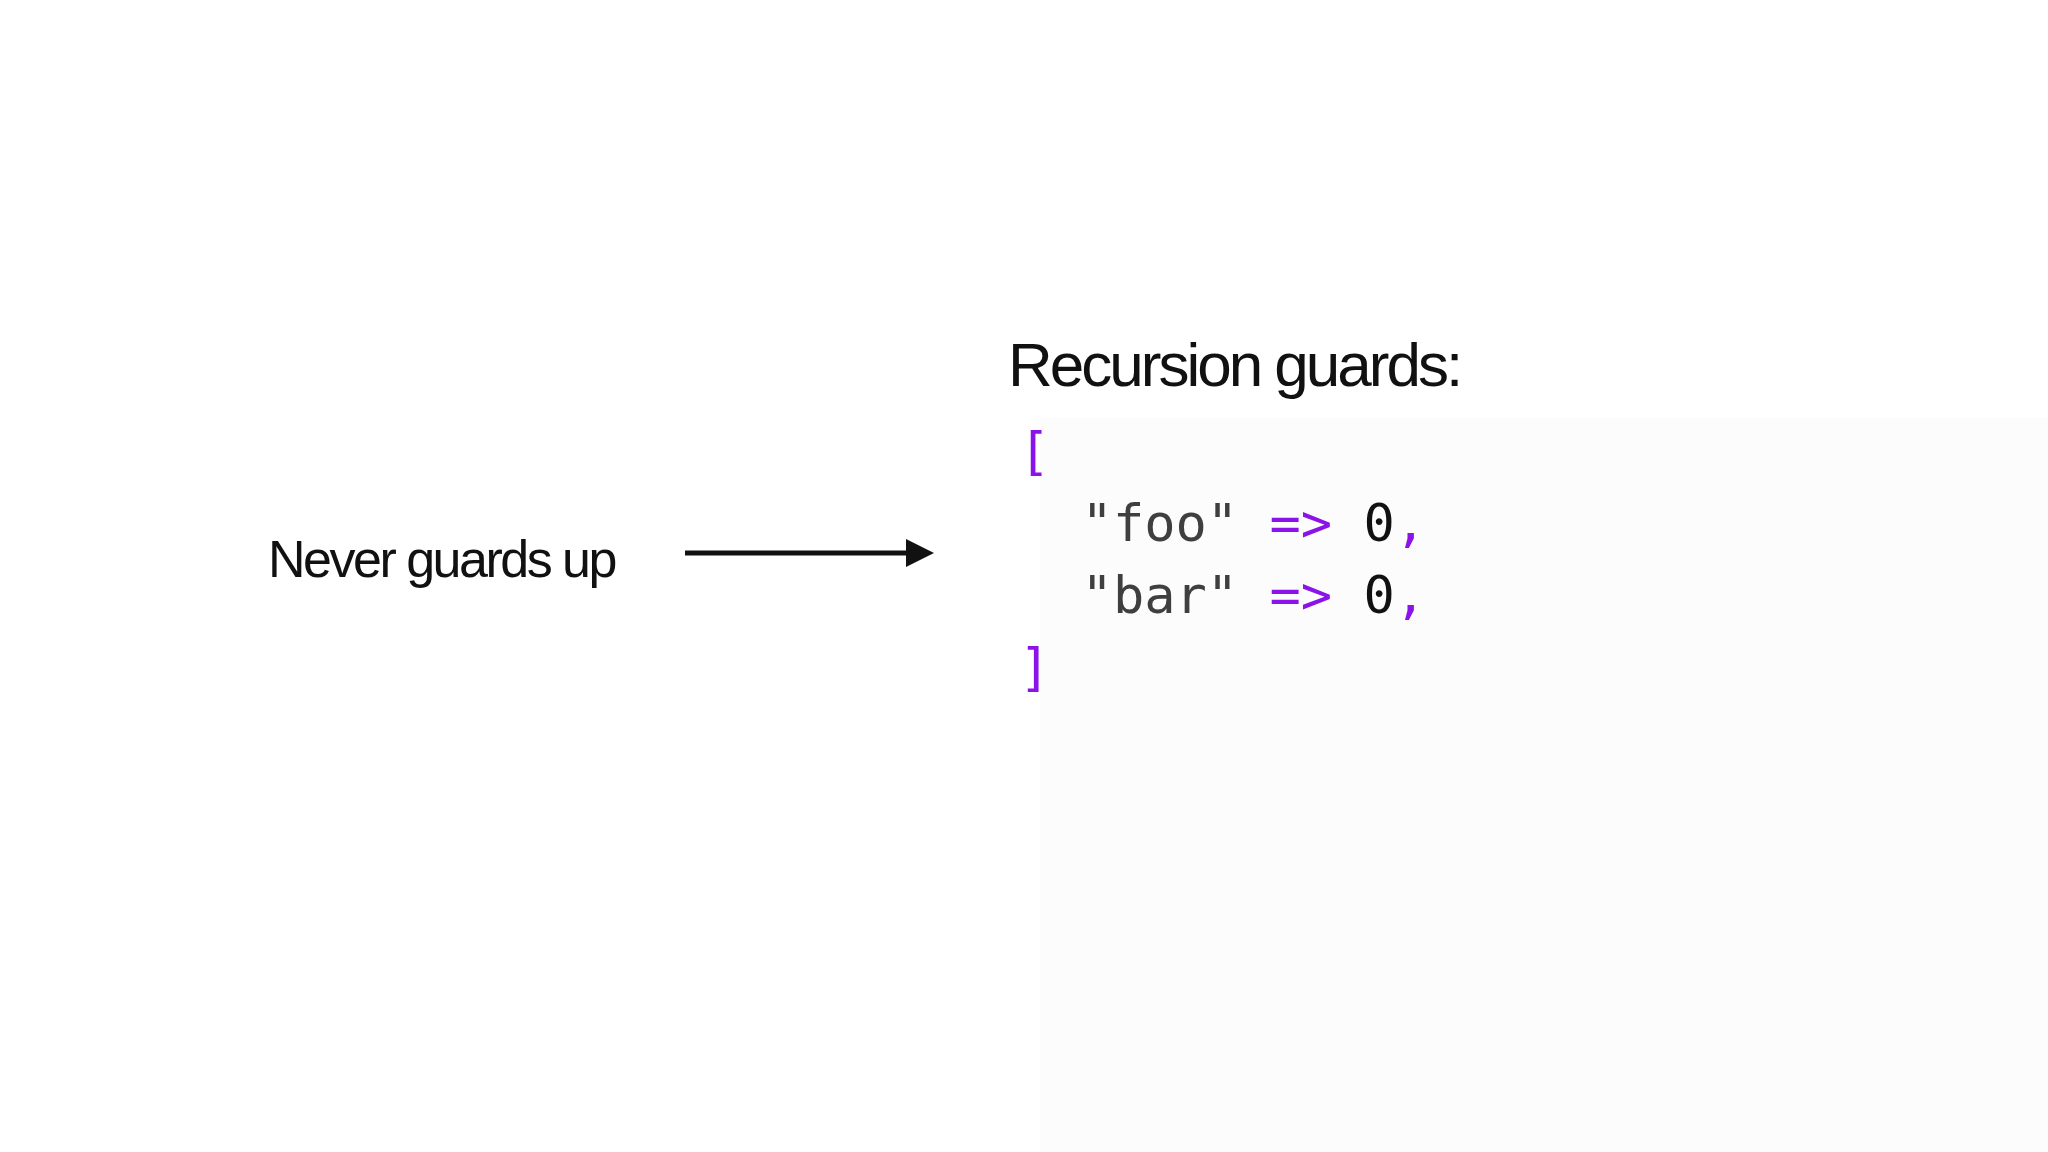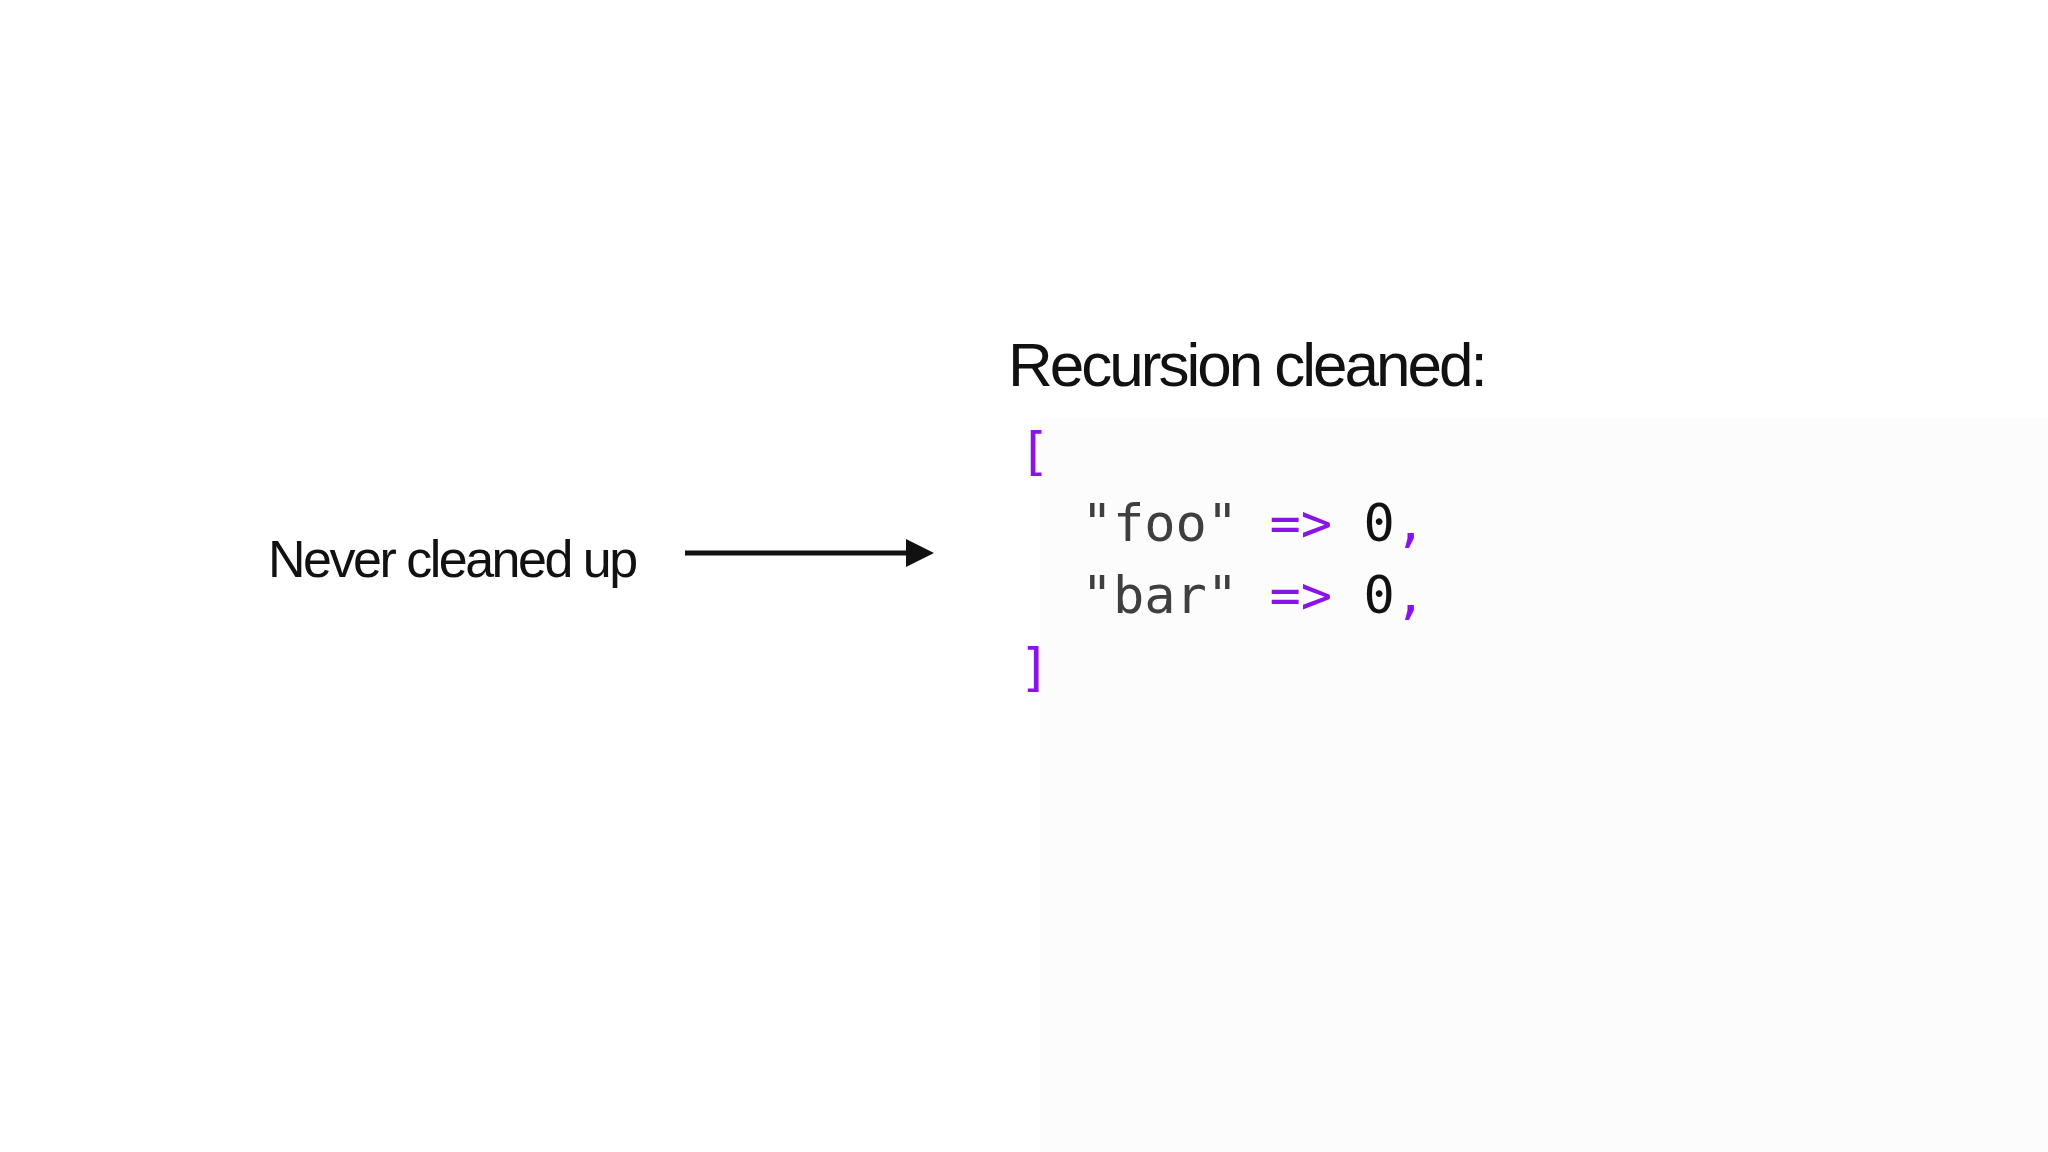--- a/index.html
+++ b/index.html
@@ -62,24 +62,24 @@
   .tok.num{color:var(--number-black);margin-left:1ch;}
   .tok.comma{color:var(--punct-purple);margin-left:0;}
 </style>
 </head>
 <body>
 
 <div class="slide">
 
   <div class="code-backdrop"></div>
 
-  <div class="never-label">Never cleaned up</div>
+  <div class="never-label">Never guards up</div>
 
   <svg class="arrow-svg" viewBox="0 0 270 44" xmlns="http://www.w3.org/2000/svg">
     <line x1="9" y1="22" x2="234" y2="22" stroke="#111111" stroke-width="5"></line>
     <polygon points="230,8 258,22 230,36" fill="#111111"></polygon>
   </svg>
 
-  <div class="heading">Recursion cleaned:</div>
+  <div class="heading">Recursion guards:</div>
 
   <pre class="code-block"><div class="code-line"><span class="tok punct">[</span></div><div class="code-line entry"><span class="tok str">"foo"</span><span class="tok op">=&gt;</span><span class="tok num">0</span><span class="tok punct comma">,</span></div><div class="code-line entry"><span class="tok str">"bar"</span><span class="tok op">=&gt;</span><span class="tok num">0</span><span class="tok punct comma">,</span></div><div class="code-line"><span class="tok punct">]</span></div></pre>
 
 </div>
 
 </body></html>

